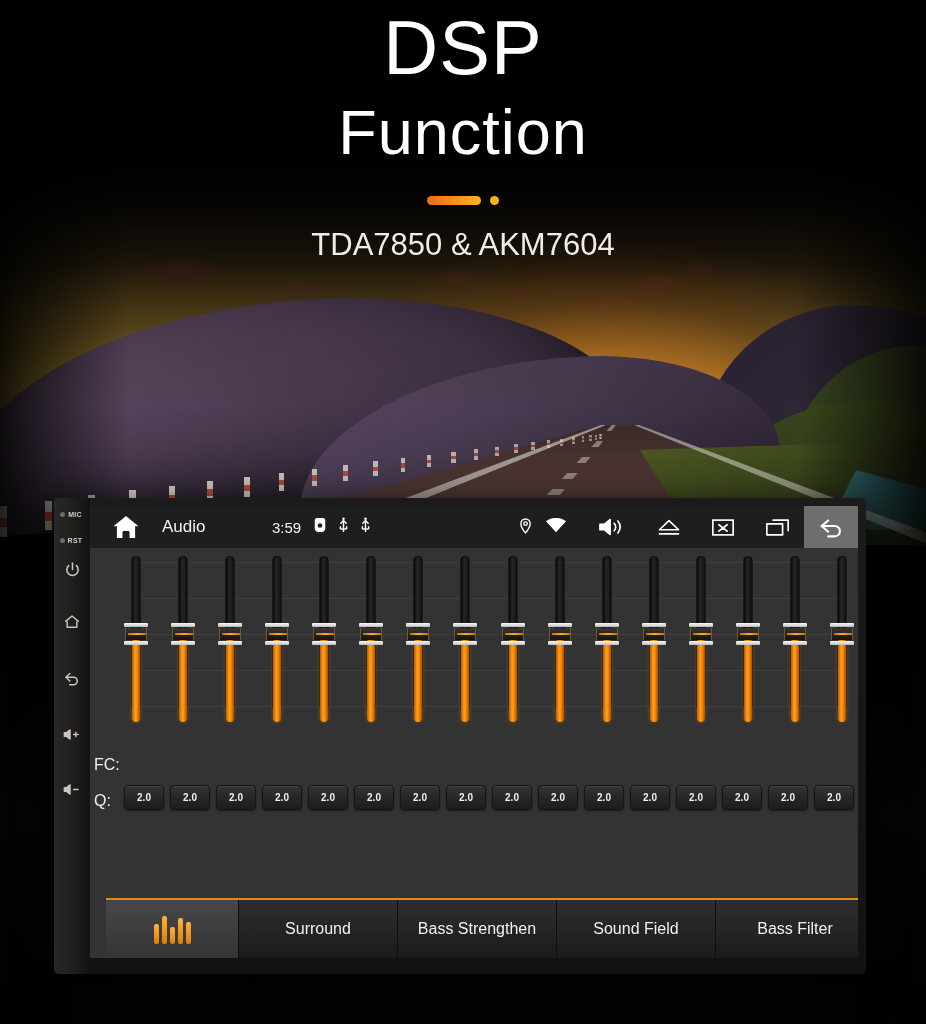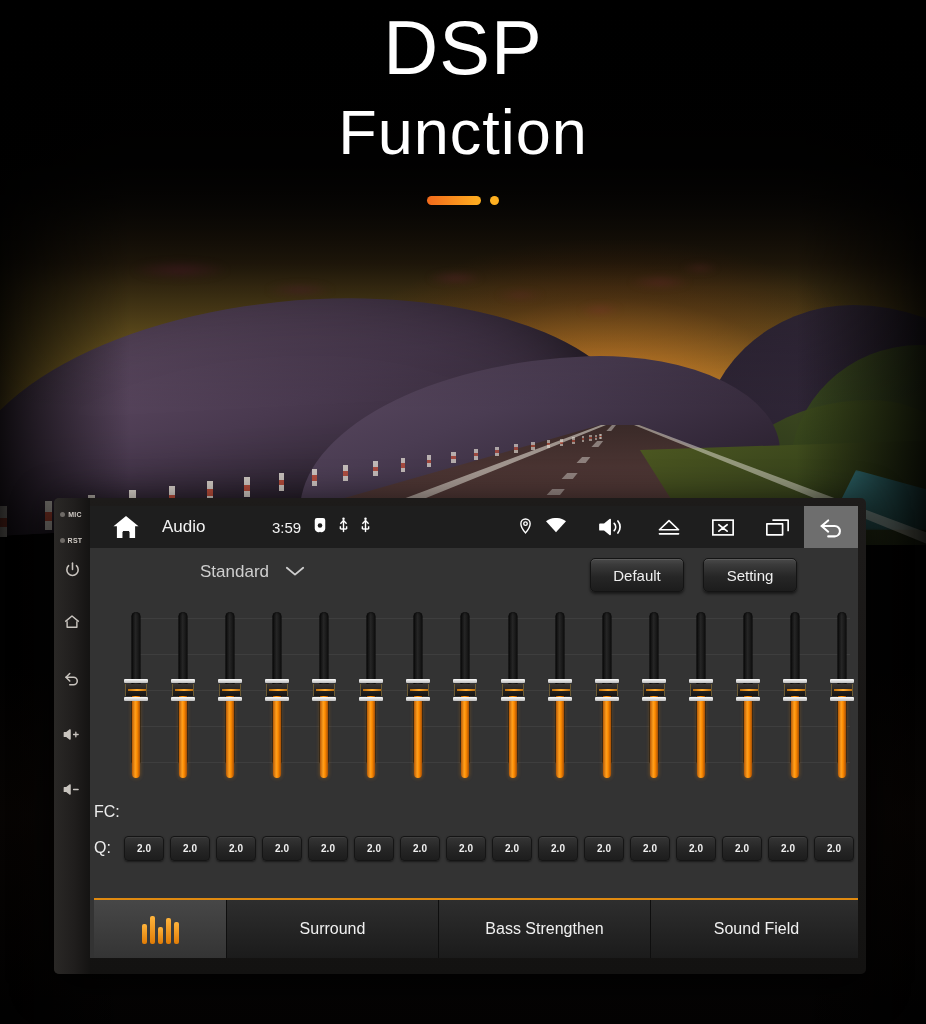--- a/index.html
+++ b/index.html
@@ -224,35 +224,35 @@
     position:absolute; left:1px; top:5px; width:22px; height:12px;
     background:linear-gradient(to bottom,#3a3430,#161412);
     border-left:1px solid #6b5a33; border-right:1px solid #6b5a33;
   }
   .thumb .mid::after{
     content:""; position:absolute; left:2px; top:5px; width:18px; height:2px;
     background:linear-gradient(to right,#c06f0a,#ffab2e,#c06f0a);
   }
 
   
-  .valrow{ position:relative; height:36px; display:flex; align-items:center; }
+  .valrow{ position:relative; height:36px; display:flex; align-items:flex-end; }
   .vlabel{ width:34px; color:#ededed; font-size:16px; padding-left:4px; }
   .cells{ flex:1; display:flex; justify-content:space-between; padding-right:4px; }
   .cell{
     width:40px; height:25px; border-radius:4px;
     background:linear-gradient(to bottom,#353535,#262626 50%,#1d1d1d);
     border:1px solid #151515;
     box-shadow:0 1px 0 rgba(255,255,255,.06) inset, 0 1px 2px rgba(0,0,0,.5);
     color:#f0f0f0; font-size:10px; font-weight:700;
     display:flex; align-items:center; justify-content:center;
   }
 
   
   .tabbar{
-    position:absolute; left:4px; bottom:0; width:768px; height:60px;
+    position:absolute; left:16px; bottom:0; width:768px; height:60px;
     border-top:2px solid #e08a10;
     background:linear-gradient(to bottom,#2b2b2b,#1a1a1a);
     display:flex;
   }
   .tab{
     flex:1; display:flex; align-items:center; justify-content:center;
     color:#f0f0f0; font-size:16px;
     border-right:1px solid #0e0e0e;
     background:linear-gradient(to bottom,#2e2e2e,#1b1b1b);
   }
@@ -313,20 +313,21 @@
     <div class="bottomglow"></div>
   </div>
 
   <div class="titleblock">
     <div class="t1">DSP</div>
     <div class="t2">Function</div>
     <div class="divider">
       <div class="dash"></div>
       <div class="dot"></div>
     </div>
+    <div class="t3">TDA7850 &amp; AKM7604</div>
   </div>
 
   <div class="device">
 
     <div class="bezel-left">
       <div class="led" style="margin-top:13px">
         <i></i>
           <span>MIC</span>
       </div>
       <div class="led" style="margin-top:19px">
@@ -444,32 +445,20 @@
           </div>
           <div class="sb-btn active">
             <svg width="30" height="24" viewBox="0 0 32 24" fill="none" stroke="#fff" stroke-width="2.2" stroke-linecap="round" stroke-linejoin="round">
               <path d="M13 5 6 11l7 6"></path>
                 <path d="M6 11h14a5.5 5.5 0 0 1 0 11h-7"></path>
             </svg>
           </div>
         </div>
       </div>
 
-      <div class="presetrow">
-        <div class="preset">
-          <span>Standard</span>
-          <span>
-            <svg width="20" height="12" viewBox="0 0 22 13" fill="none" stroke="#cfcfcf" stroke-width="2" stroke-linecap="round" stroke-linejoin="round">
-              <path d="M2 3 11 10.5 20 3"></path>
-            </svg>
-          </span>
-        </div>
-        <div class="btn3d" id="btn-default">Default</div>
-        <div class="btn3d" id="btn-setting">Setting</div>
-      </div>
 
       <div class="eqwrap">
         <div id="gridlines">
             <div class="gridline" style="top: 14px;"></div>
             <div class="gridline" style="top: 50px;"></div>
             <div class="gridline" style="top: 86px;"></div>
             <div class="gridline" style="top: 122px;"></div>
             <div class="gridline" style="top: 158px;"></div>
           </div>
         <div class="sliders" id="sliders">
@@ -658,17 +647,20 @@
           </div>
           <div class="tab">
             <span>Surround</span>
           </div>
           <div class="tab">
             <span>Bass Strengthen</span>
           </div>
           <div class="tab">
             <span>Sound Field</span>
           </div>
+          <div class="tab">
+            <span>Bass Filter</span>
+          </div>
         </div>
 
     </div>
   </div>
 </div>
 
 </body></html>

